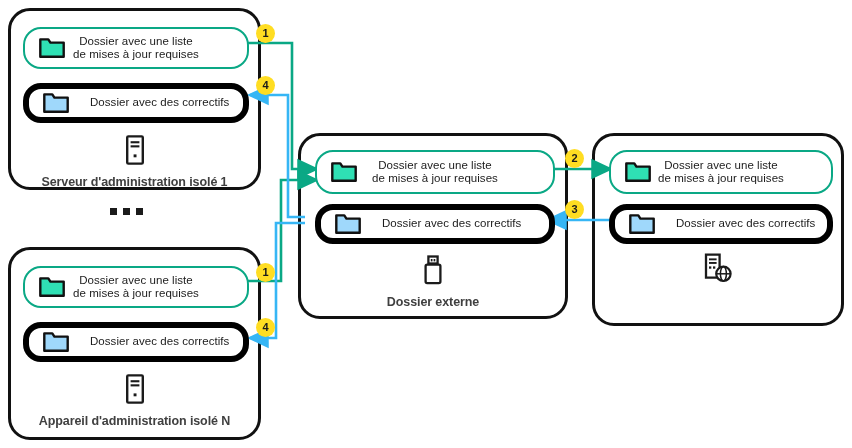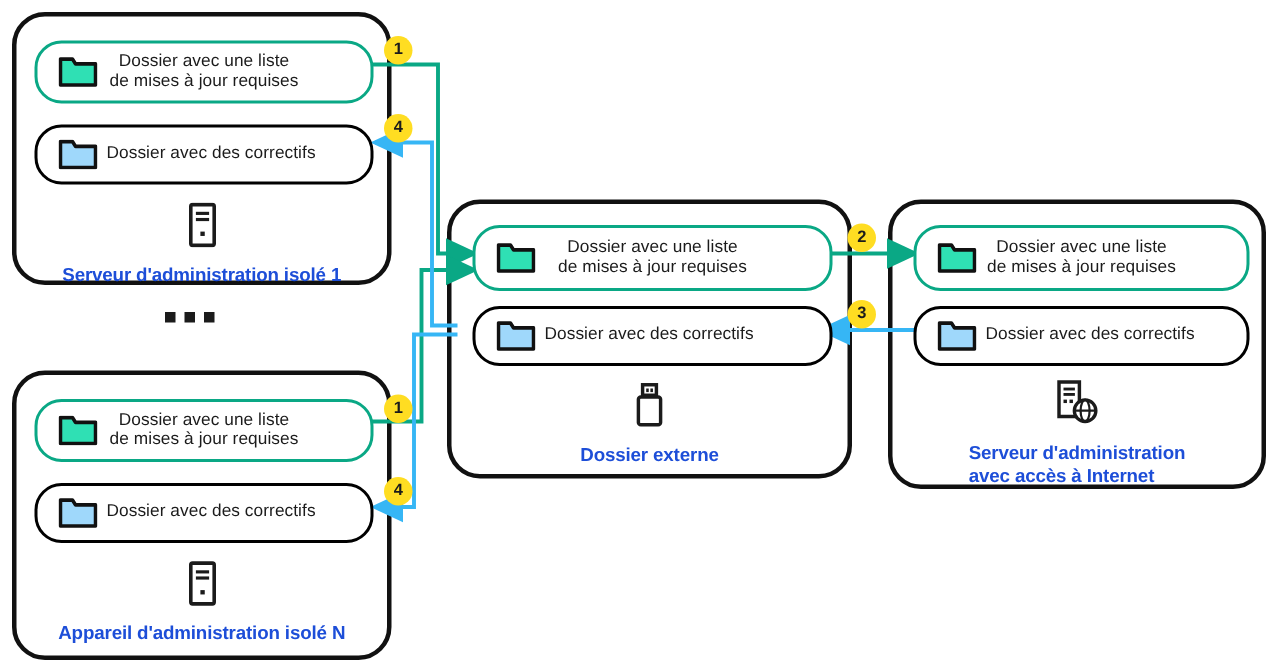--- a/index.html
+++ b/index.html
@@ -31,21 +31,21 @@
   .row{
     position:absolute;
     box-sizing:border-box;
     border-radius:18px;
     background:#ffffff;
     display:flex;
     align-items:center;
     z-index:6;
   }
   .row.teal{ border:2px solid #0aa885; }
-  .row.blue{ border:2px solid #000000; }
+  .row.blue{ border:6px solid #000000;gap:15px; }
 
   .row-label{
     font-size:11.5px;
     color:#1b1b1b;
     line-height:13.5px;
     letter-spacing:0.05px;
     white-space:pre-line;
   }
   .row.centered{ justify-content:center; }
   .row.centered .row-label{ text-align:center; }
@@ -67,21 +67,22 @@
     display:flex;
     flex-direction:column;
     align-items:center;
     width:100%;
     left:0;
   }
   .device .glyph{ margin-bottom:6px; }
   .caption{
     font-size:12.5px;
     font-weight:bold;
-    color:#1d4ed8;
+    color:#404040;
+    text-align:center;
     line-height:15px;
     letter-spacing:-0.1px;
     white-space:pre-line;
   }
 
   
   #ellipsis{
     position:absolute;
     left:110px; top:208px;
     display:flex; gap:6px;
@@ -279,22 +280,20 @@
           <path d="M3.0,1.6 L16.6,1.6 L16.6,24.6 L3.0,24.6 Z" fill="none" stroke="#1b1b1b" stroke-width="2.3"></path>
           <rect x="6.0" y="5.4" width="7.6" height="1.9" fill="#1b1b1b"></rect>
           <rect x="6.0" y="9.0" width="7.6" height="1.9" fill="#1b1b1b"></rect>
           <rect x="6.0" y="13.4" width="2.3" height="2.3" fill="#1b1b1b"></rect>
           <rect x="10.0" y="13.4" width="2.3" height="2.3" fill="#1b1b1b"></rect>
           <circle cx="20.4" cy="20.8" r="7.2" fill="#ffffff" stroke="#1b1b1b" stroke-width="2.2"></circle>
           <ellipse cx="20.4" cy="20.8" rx="3.0" ry="7.2" fill="none" stroke="#1b1b1b" stroke-width="1.5"></ellipse>
           <line x1="13.4" y1="20.8" x2="27.4" y2="20.8" stroke="#1b1b1b" stroke-width="1.5"></line>
         </svg>
       </span>
-      <span class="caption">Serveur d'administration
-avec accès à Internet</span>
     </div>
   </div>
 
   <div class="badge" style="left:256px; top:24px;">1</div>
 
   <div class="badge" style="left:256px; top:76px;">4</div>
 
   <div class="badge" style="left:256px; top:263px;">1</div>
 
   <div class="badge" style="left:256px; top:318px;">4</div>

